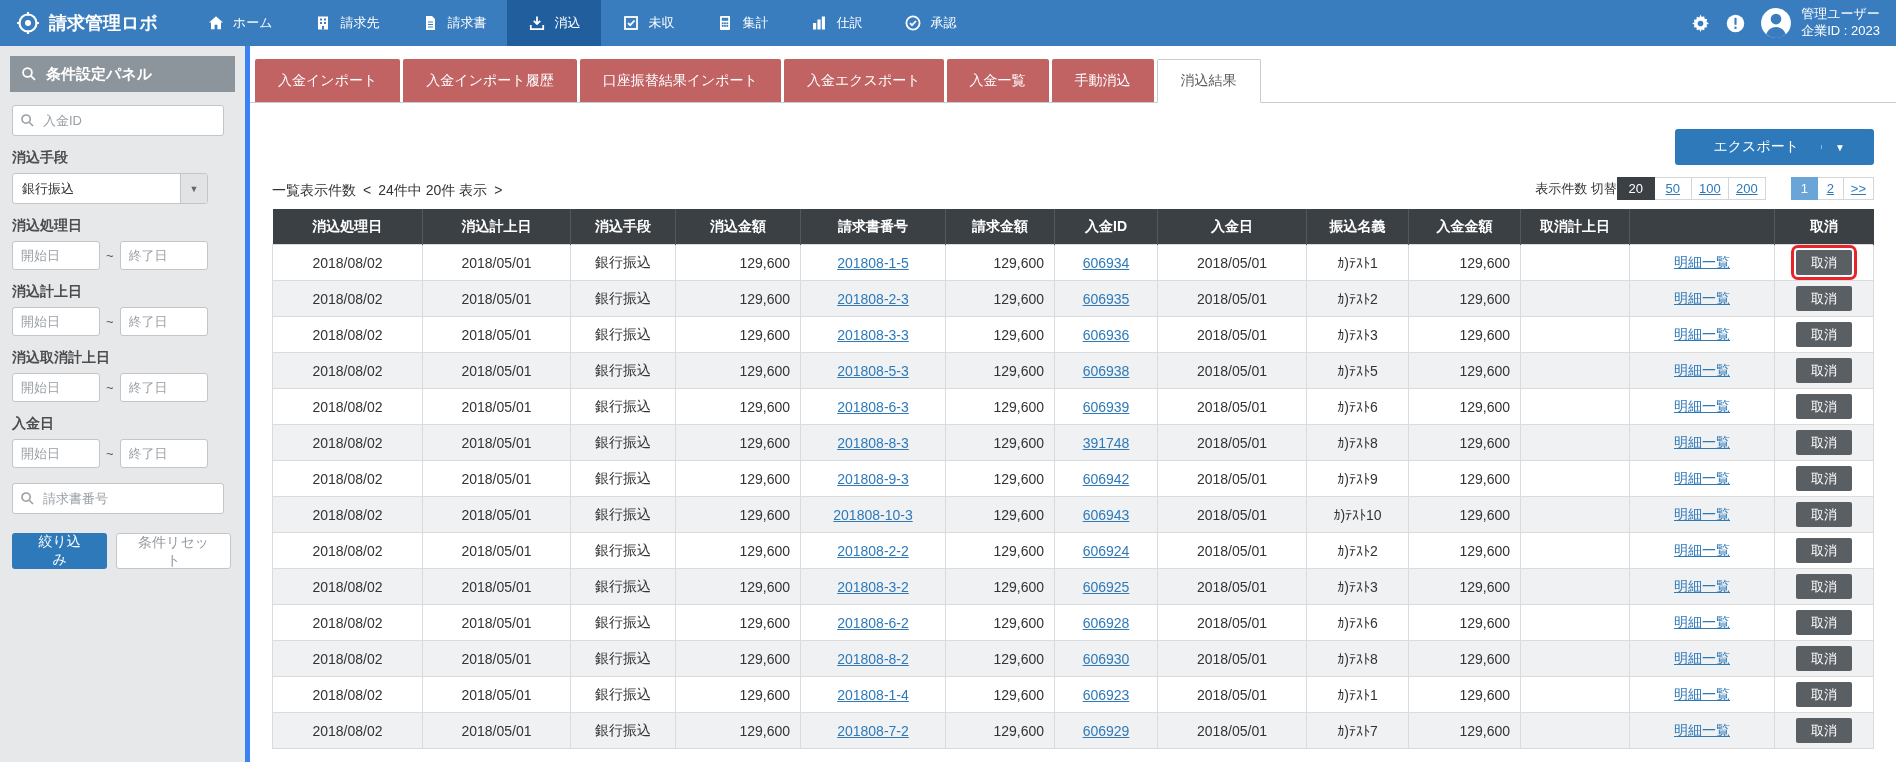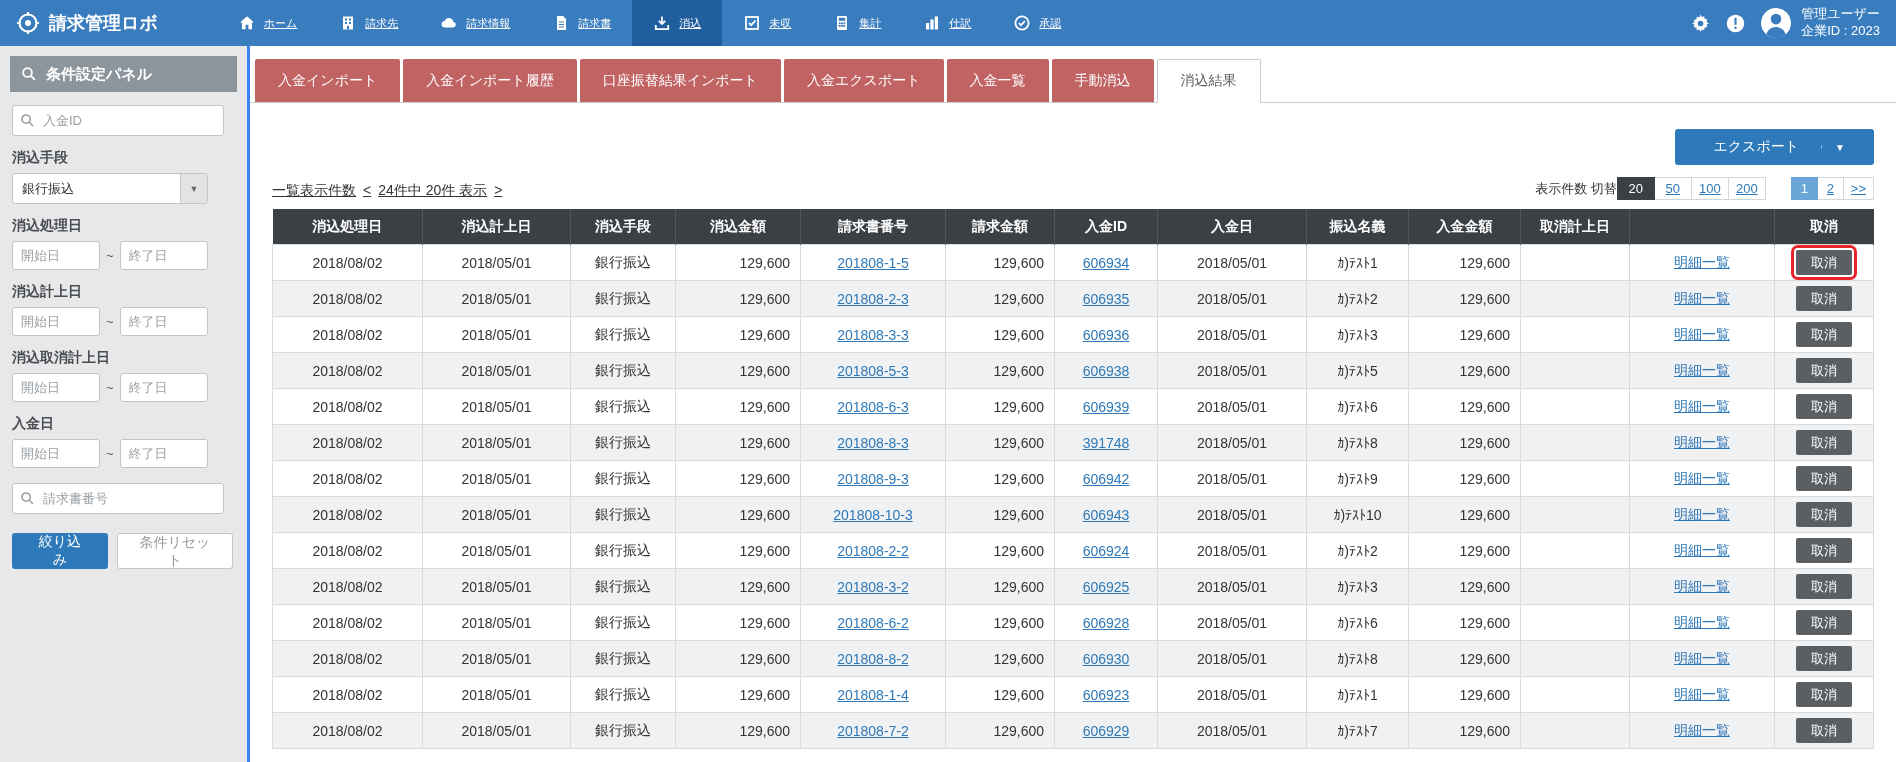--- a/index.html
+++ b/index.html
@@ -6,42 +6,42 @@
   html, body { width: 1896px; height: 762px; }
   body {
     font-family: "Liberation Sans", "DejaVu Sans", sans-serif;
     font-size: 14px; color: #333; background: #fff; overflow: hidden;
   }
   .page { width: 1896px; height: 762px; display: flex; flex-direction: column; }
 
   
   .topbar {
     height: 46px; flex-shrink: 0; display: flex; align-items: stretch;
-    background: var(--topbar, #3a7dbf); color: #fff; gap: 31px;
+    background: var(--topbar, #3a7dbf); color: #fff;
   }
   .logo { display: flex; align-items: center; gap: 9px; padding: 0 28px 0 16px; font-size: 18px; font-weight: bold; cursor: pointer; }
   .logo-icon svg { width: 24px; height: 24px; display: block; }
   .main-nav { display: flex; align-items: stretch; }
-  .nav-item { display: flex; align-items: center; gap: 8px; padding: 0 21px; font-size: 11px; cursor: pointer; white-space: nowrap; text-decoration: underline; }
+  .nav-item { display: flex; align-items: center; gap: 8px; padding: 0 21px; font-size: 13px; cursor: pointer; white-space: nowrap; }
   .nav-item.active { background: var(--topbar-active, #205e9e); }
   .nav-icon svg { width: 18px; height: 18px; display: block; }
   .topbar-right { margin-left: auto; display: flex; align-items: center; gap: 14px; padding-right: 16px; }
   .icon-btn { background: none; border: none; cursor: pointer; display: flex; align-items: center; }
   .icon-btn svg { width: 21px; height: 21px; display: block; }
   .user-block { display: flex; align-items: center; gap: 9px; cursor: pointer; }
   .avatar svg { width: 32px; height: 32px; display: block; }
   .user-lines { font-size: 13px; line-height: 1.3; color: #fff; }
 
   
   .body { flex: 1; display: flex; min-height: 0; }
 
   
   .sidebar {
     width: 250px; flex-shrink: 0; background: #e7e8ea;
-    border-right: 3px solid #3b82f6; padding: 10px 10px 16px 10px; overflow: hidden;
+    border-right: 5px solid #3b82f6; padding: 10px 10px 16px 10px; overflow: hidden;
   }
   .panel-header {
     background: #8d959c; color: #fff; height: 36px; display: flex; align-items: center;
     gap: 9px; padding: 0 11px; font-size: 15px; font-weight: bold;
   }
   .panel-header svg { width: 16px; height: 16px; display: block; }
   .panel-body { padding: 13px 4px 0 2px; }
   .search-box { position: relative; width: 212px; }
   .search-box input {
     width: 100%; height: 31px; border: 1px solid #c3c5c8; border-radius: 3px;
@@ -94,21 +94,21 @@
   .export-row { display: flex; justify-content: flex-end; margin: 26px 0 12px; }
   .export-btn {
     display: flex; align-items: center; background: var(--accent, #2e79b9); color: #fff;
     border: none; border-radius: 3px; height: 36px; font-size: 14px; cursor: pointer; padding: 16px;
   }
   .export-btn .label { padding: 0 22px; }
   .export-btn .divider { width: 1px; align-self: stretch; background: rgba(255,255,255,0.45); }
   .export-btn .caret { padding: 0 13px; font-size: 10px; }
 
   .list-controls { display: flex; align-items: flex-end; justify-content: space-between; margin-bottom: 9px; }
-  .list-info { font-size: 14px; color: #333; display: flex; gap: 7px; align-items: baseline; text-decoration: underline; }
+  .list-info { font-size: 14px; color: #333; display: flex; gap: 7px; align-items: baseline; }
   .list-info .nav-arrow { cursor: pointer; color: #333; }
   .right-controls { display: flex; align-items: center; font-size: 13px; }
   .size-label { margin-right: 1px; color: #333; }
   .size-opts { display: flex; }
   .size-opt {
     min-width: 38px; height: 23px; display: flex; align-items: center; justify-content: center;
     border: 1px solid #d4d6d8; margin-left: -1px; background: #fff; color: var(--link, #2e79b9);
     text-decoration: underline; cursor: pointer; padding: 0 7px;
   }
   .size-opt.active {
@@ -189,28 +189,20 @@
               <g fill="#3a7dbf">
                 <rect x="6" y="4.5" width="2" height="2"></rect>
                 <rect x="10" y="4.5" width="2" height="2"></rect>
                 <rect x="6" y="8" width="2" height="2"></rect>
                 <rect x="10" y="8" width="2" height="2"></rect>
                 <rect x="8" y="12" width="2" height="3.5"></rect>
               </g>
             </svg>
           </span>
           <span>請求先</span>
-        </div>
-        <div class="nav-item">
-          <span class="nav-icon">
-            <svg viewBox="0 0 18 18">
-              <path d="M5 13.5a3.2 3.2 0 0 1-.3-6.4 4.4 4.4 0 0 1 8.6.9 2.7 2.7 0 0 1-.6 5.5z" fill="#fff"></path>
-            </svg>
-          </span>
-          <span>請求情報</span>
         </div>
         <div class="nav-item">
           <span class="nav-icon">
             <svg viewBox="0 0 18 18">
               <path d="M5 2h6l3 3v11H5z" fill="#fff"></path>
               <g stroke="#3a7dbf" stroke-width="1">
                 <path d="M7 8h5M7 10.5h5M7 13h5" fill="none"></path>
               </g>
             </svg>
           </span>

